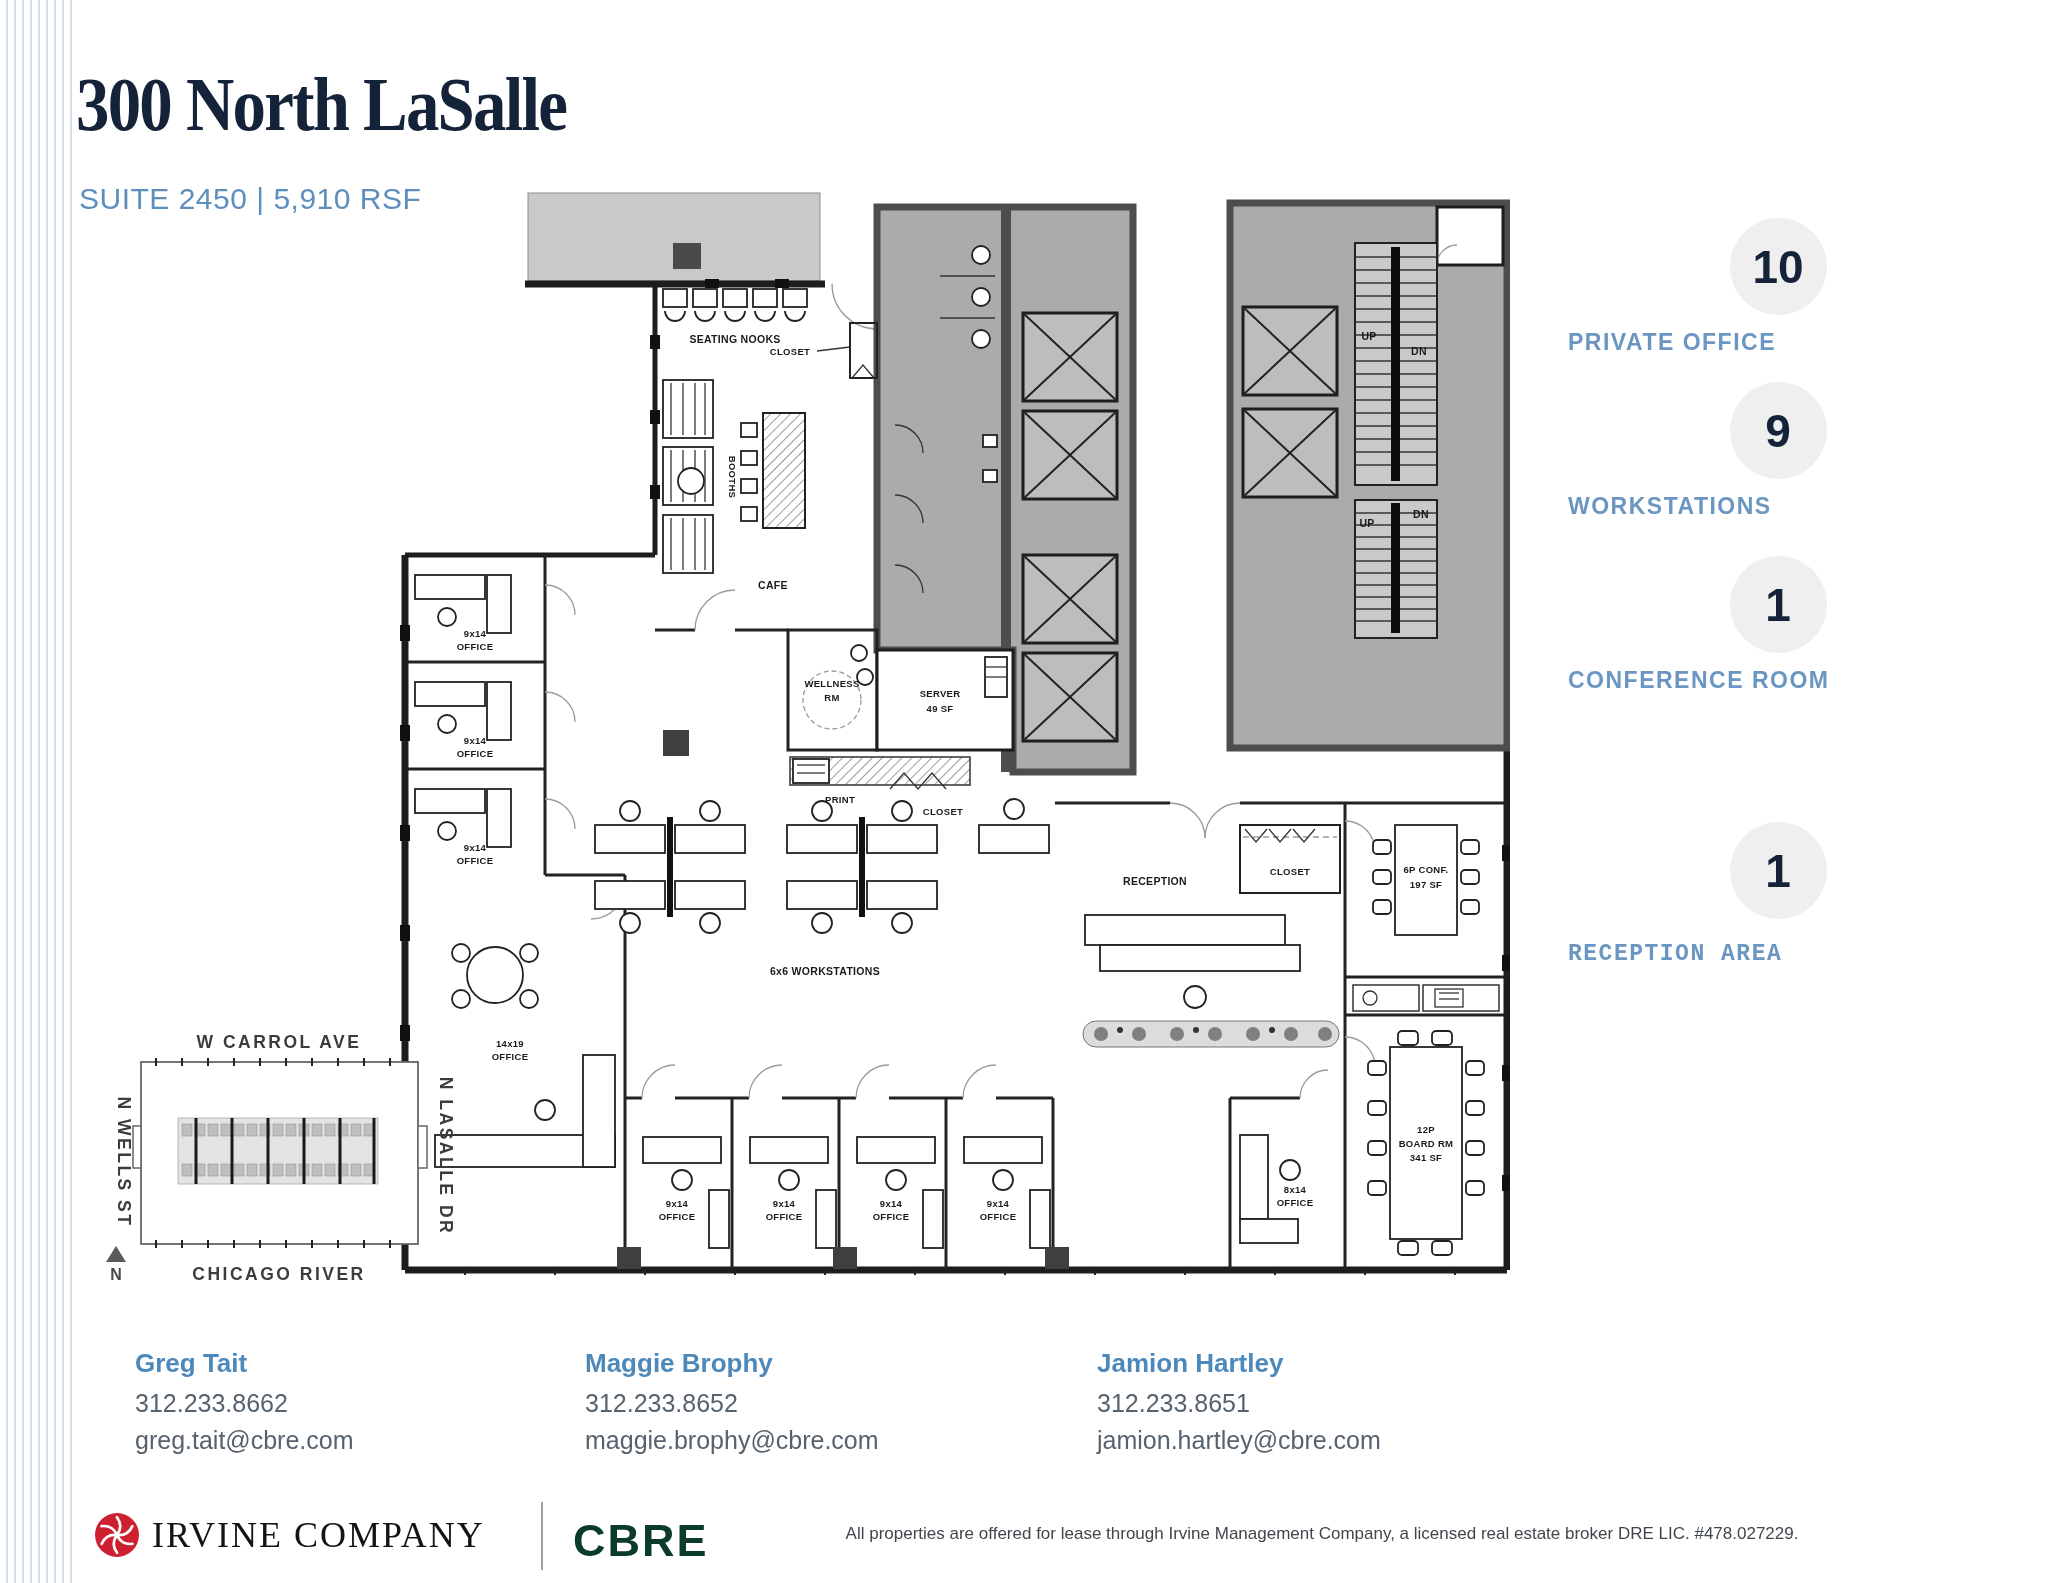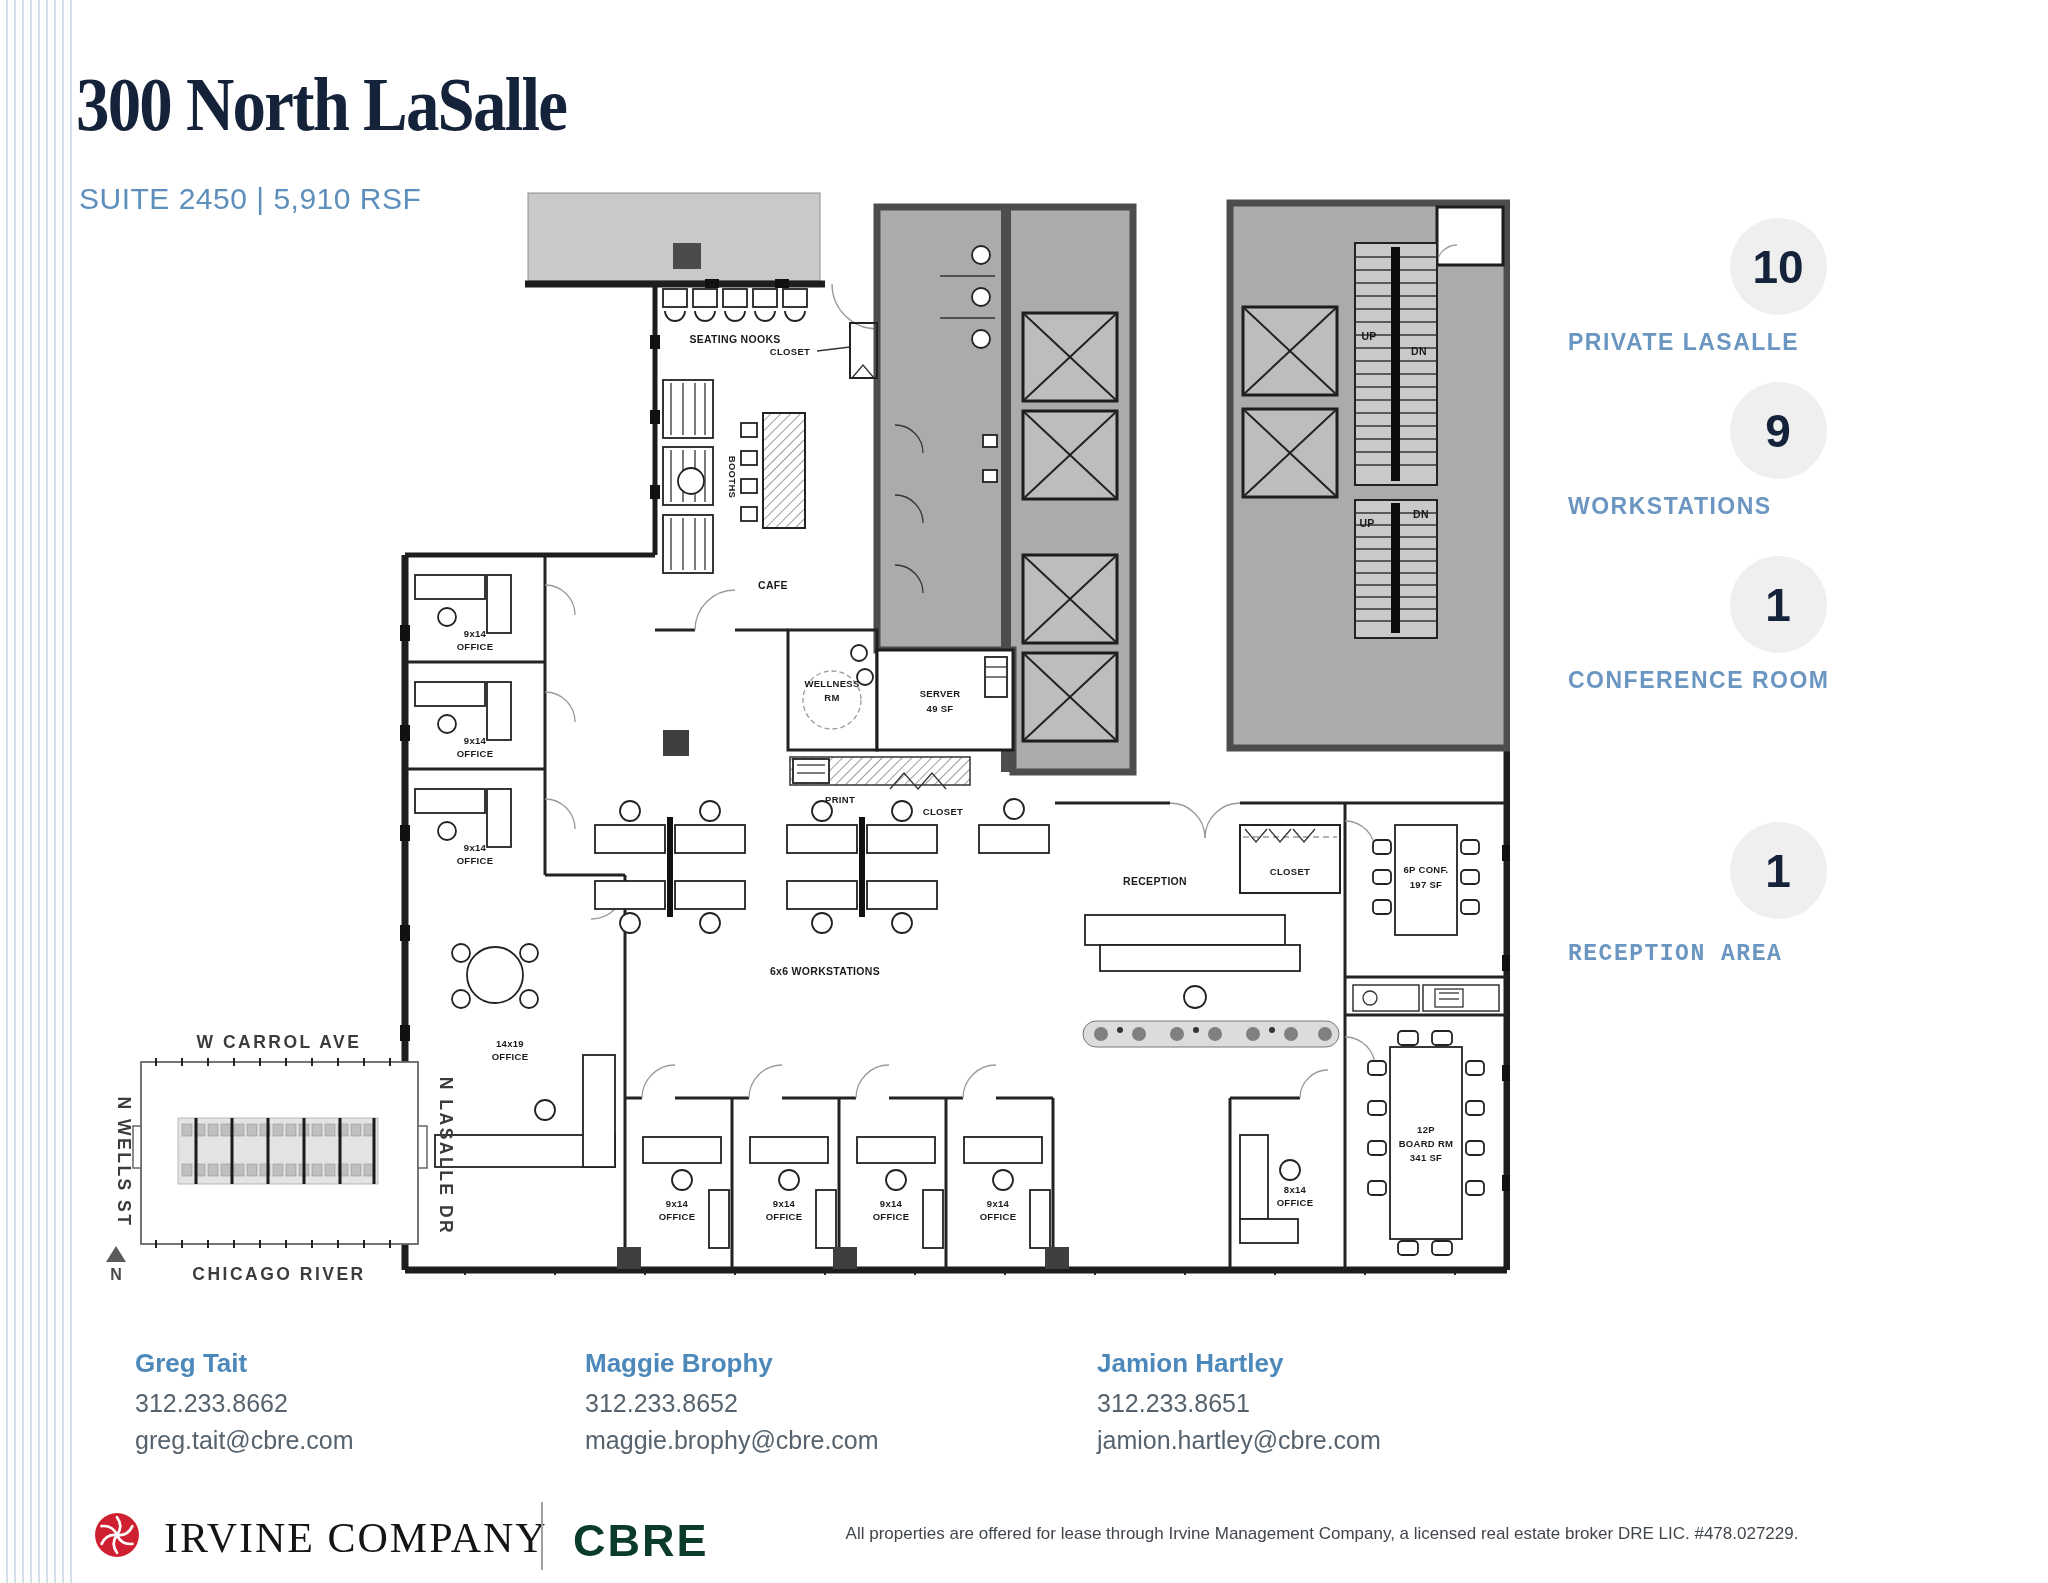--- a/index.html
+++ b/index.html
@@ -35,38 +35,38 @@
   .thin{stroke:#333333;stroke-width:1.3;fill:none;}
   
   .contact{position:absolute;top:1348px;margin-left:35px;}
   #contact-0{left:100px}#contact-1{left:550px}#contact-2{left:1062px}
   .contact .c-name{font-size:26px;font-weight:700;color:#4d88ba;}
   .contact .c-phone{margin-top:10px;font-size:25px;color:#56636e;}
   .contact .c-email{margin-top:8px;font-size:25px;color:#56636e;}
   
   .footer-logo-mark{position:absolute;left:94px;top:1512px;}
   .footer-irvine{position:absolute;left:152px;top:1514px;font-family:"Liberation Serif",serif;
-       font-size:42px;color:#141414;letter-spacing:2px;white-space:nowrap;margin-left:12px;}
+       font-size:36px;color:#141414;letter-spacing:2px;white-space:nowrap;}
   .footer-divider{position:absolute;left:541px;top:1502px;width:2px;height:68px;background:#9aa0a6;}
   .footer-cbre{position:absolute;left:573px;top:1515px;font-size:45px;font-weight:700;
        color:#0b3b2a;letter-spacing:2px;}
   .footer-disclaimer{position:absolute;right:76px;top:1524px;width:1300px;text-align:center;
        font-size:17px;color:#41464c;}
 </style>
 </head>
 <body>
 
 <div class="pinstripes"></div>
 
 <div class="page-title">300 North LaSalle</div>
 <div class="page-subtitle">SUITE 2450 | 5,910 RSF</div>
 
 <div class="stat" id="stat-0">
   <div class="circle">10</div>
-  <div class="stat-label">PRIVATE LASALLE</div>
+  <div class="stat-label">PRIVATE OFFICE</div>
 </div>
 <div class="stat" id="stat-1">
   <div class="circle">9</div>
   <div class="stat-label">WORKSTATIONS</div>
 </div>
 <div class="stat" id="stat-2">
   <div class="circle">1</div>
   <div class="stat-label">CONFERENCE ROOM</div>
 </div>
 <div class="stat" id="stat-3">

